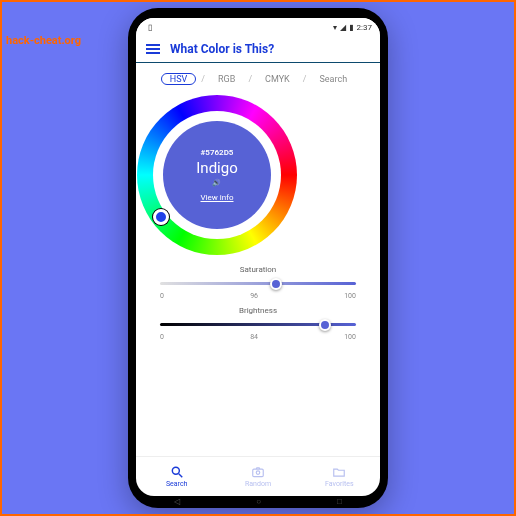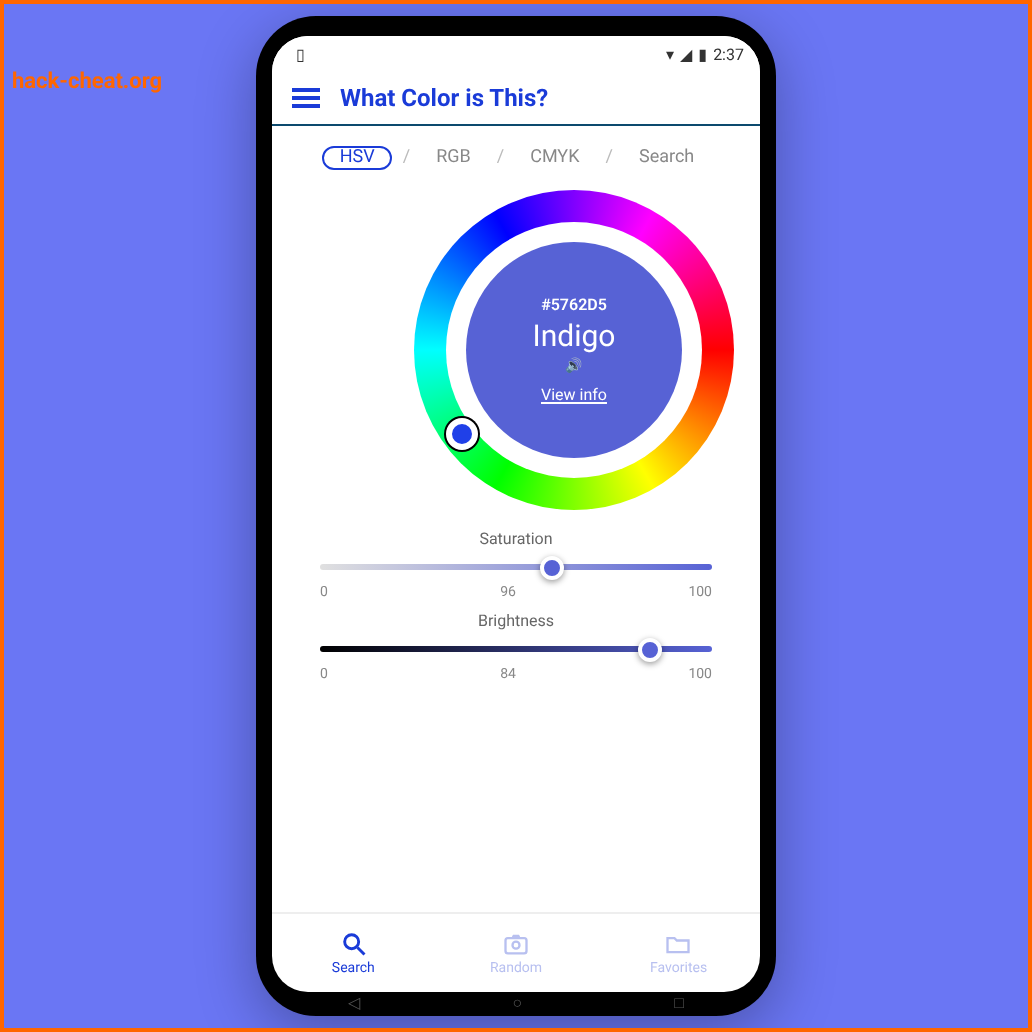--- a/index.html
+++ b/index.html
@@ -10,21 +10,21 @@
 .status-bar { height: 18px; background: #fff; display: flex; align-items: center; justify-content: flex-end; padding: 0 8px; gap: 3px; font-size: 8px; color: #333; }
 .status-bar .left-ic { margin-right: auto; margin-left: 4px; }
 .app-header { display: flex; align-items: center; padding: 6px 10px; gap: 10px; border-bottom: 1px solid #0c4a6e; }
 .hamburger { display: flex; flex-direction: column; gap: 2px; }
 .hamburger span { width: 14px; height: 2px; background: #1a3bd8; }
 .app-title { color: #1a3bd8; font-weight: 700; font-size: 12px; }
 .tab-row { display: flex; align-items: center; justify-content: center; gap: 5px; padding: 10px 0 8px; font-size: 9px; color: #888; }
 .tab { padding: 0 8px; border-radius: 10px; }
 .tab.active { border: 1px solid #1a3bd8; color: #1a3bd8; }
 .tab-sep { color: #bbb; }
-.wheel-wrap { display: flex; justify-content: flex-end; padding: 2px 13px 6px; }
+.wheel-wrap { display: flex; justify-content: flex-start; padding: 2px 1px 6px; }
 .wheel { width: 160px; height: 160px; position: relative; }
 .ring { position: absolute; inset: 0; border-radius: 50%; background: conic-gradient(from 90deg, #ff0000, #ff8000, #ffff00, #80ff00, #00ff00, #00ff80, #00ffff, #0080ff, #0000ff, #8000ff, #ff00ff, #ff0080, #ff0000); }
 .ring::after { content: ""; position: absolute; inset: 16px; background: #fff; border-radius: 50%; }
 .inner { position: absolute; inset: 26px; border-radius: 50%; background: #5762D5; display: flex; flex-direction: column; align-items: center; justify-content: center; color: #fff; gap: 2px; }
 .hex { font-size: 8px; font-weight: 600; }
 .cname { font-size: 15px; font-weight: 400; }
 .speaker { font-size: 7px; opacity: 0.9; }
 .viewinfo { font-size: 8px; text-decoration: underline; margin-top: 4px; }
 .handle { position: absolute; width: 16px; height: 16px; border-radius: 50%; background: #2040e8; border: 3px solid #fff; box-shadow: 0 0 0 1px #000; left: 16px; bottom: 30px; }
 .sliders { padding: 4px 24px 6px; }

